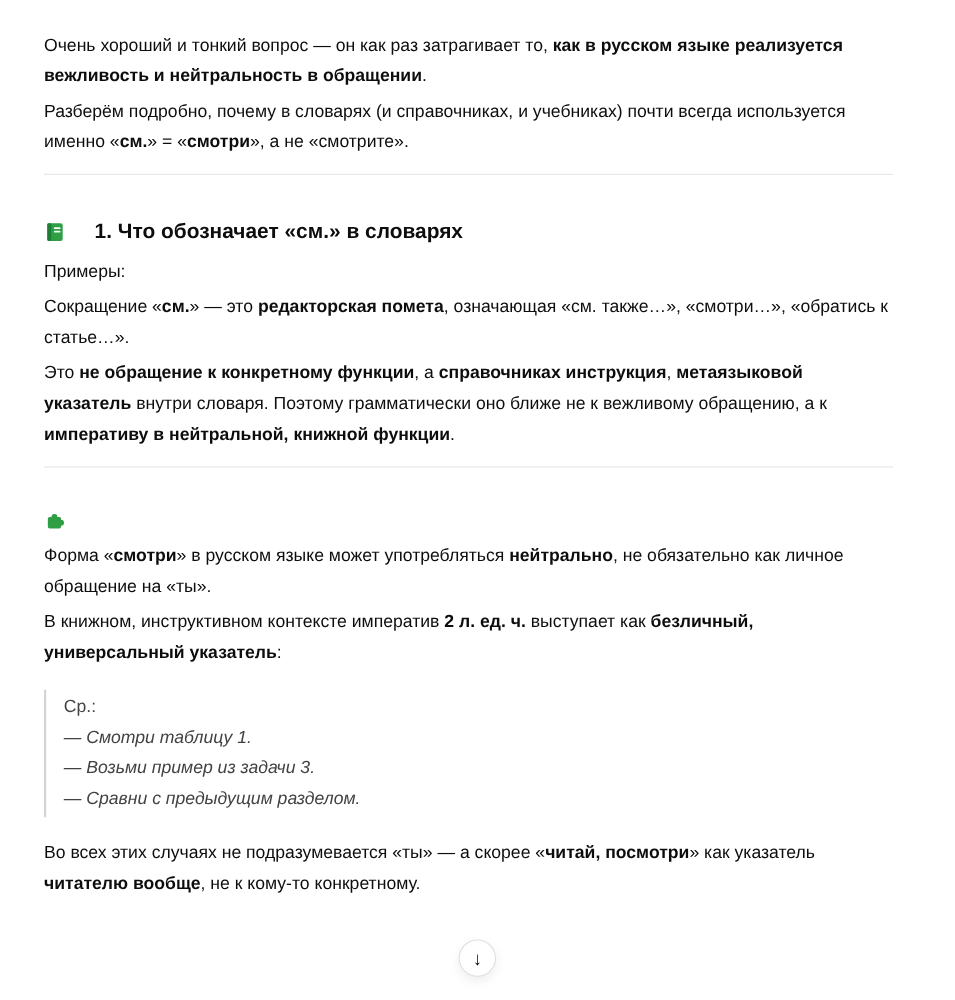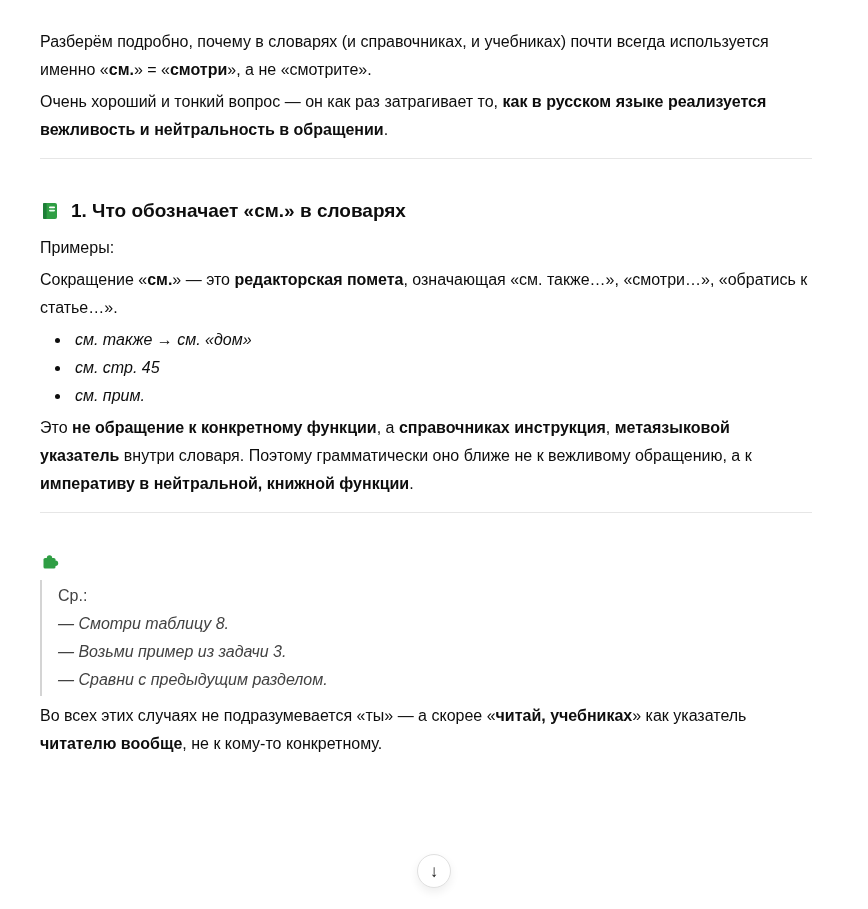--- a/index.html
+++ b/index.html
@@ -30,21 +30,21 @@
     border-top: 1px solid #e6e6e6;
     margin: 14px 0 12px 0;
   }
   h3.section-heading {
     font-size: 19px;
     font-weight: 700;
     line-height: 28px;
     margin: 38px 0 9px 0;
     display: flex;
     align-items: center;
-    gap: 11px;
+    gap: 26px;
   }
   h4.sub-heading {
     font-size: 16px;
     font-weight: 700;
     line-height: 28px;
     margin: 14px 0 0 0;
     display: flex;
     align-items: center;
     gap: 8px;
   }
@@ -58,21 +58,21 @@
     margin: 4px 0;
     padding-left: 31px;
     list-style: disc;
   }
   ul.example-list li {
     margin: 0;
     font-style: italic;
     padding-left: 4px;
   }
   blockquote.quote {
-    margin: 6px 0;
+    margin: 19px 0;
     padding: 2px 0 2px 16px;
     border-left: 2px solid #d4d4d4;
     color: #424242;
   }
   blockquote.quote .quote-label {
     font-style: normal;
   }
   blockquote.quote div {
     font-style: italic;
   }
@@ -95,66 +95,63 @@
     color: #0d0d0d;
     cursor: pointer;
     user-select: none;
   }
 </style>
 </head>
 <body>
 
 <div class="content">
 
+  <p><span>Очень хороший и тонкий вопрос — он как раз затрагивает то, </span><strong>как в русском языке реализуется вежливость и нейтральность в обращении</strong><span>.</span></p>
   <p><span>Разберём подробно, почему в словарях (и справочниках, и учебниках) почти всегда используется именно «</span><strong>см.</strong><span>» = «</span><strong>смотри</strong><span>», а не «смотрите».</span></p>
-  <p><span>Очень хороший и тонкий вопрос — он как раз затрагивает то, </span><strong>как в русском языке реализуется вежливость и нейтральность в обращении</strong><span>.</span></p>
 
   <hr class="divider">
 
   <h3 class="section-heading">
     <span class="icon">
       <svg width="20" height="20" viewBox="0 0 20 20" aria-hidden="true">
         <rect x="3" y="2" width="14" height="16" rx="2" fill="#2f9e44"></rect>
         <rect x="3" y="2" width="3.6" height="16" rx="1" fill="#1e7e38"></rect>
         <rect x="9" y="5.6" width="6" height="1.6" rx="0.8" fill="#ffffff"></rect>
         <rect x="9" y="8.8" width="6" height="1.6" rx="0.8" fill="#eafff2"></rect>
       </svg>
     </span>
     <span>1. Что обозначает «см.» в словарях</span>
   </h3>
 
   <p>Примеры:</p>
   <p><span>Сокращение «</span><strong>см.</strong><span>» — это </span><strong>редакторская помета</strong><span>, означающая «см. также…», «смотри…», «обратись к статье…».</span></p>
 
-  <ul class="example-list">
-      <li>см. также → см. «дом»</li>
-      <li>см. стр. 45</li>
-      <li>см. прим.</li>
-    </ul>
 
   <p><span>Это </span><strong>не обращение к конкретному функции</strong><span>, а </span><strong>справочниках инструкция</strong><span>, </span><strong>метаязыковой указатель</strong><span> внутри словаря. Поэтому грамматически оно ближе не к вежливому обращению, а к </span><strong>императиву в нейтральной, книжной функции</strong><span>.</span></p>
 
   <hr class="divider">
 
   <h3 class="section-heading">
     <span class="icon">
       <svg width="20" height="20" viewBox="0 0 20 20" aria-hidden="true">
         <rect x="3.5" y="7" width="12" height="10.5" rx="1.6" fill="#2f9e44"></rect>
         <circle cx="9.5" cy="7" r="2.7" fill="#2f9e44"></circle>
         <circle cx="15.5" cy="12.2" r="2.7" fill="#2f9e44"></circle>
       </svg>
     </span>
   </h3>
 
 
+  <p><span>Форма «</span><strong>смотри</strong><span>» в русском языке может употребляться </span><strong>нейтрально</strong><span>, не обязательно как личное обращение на «ты».</span></p>
+  <p><span>В книжном, инструктивном контексте императив </span><strong>2 л. ед. ч.</strong><span> выступает как </span><strong>безличный, универсальный указатель</strong><span>:</span></p>
 
   <blockquote class="quote">
     <div class="quote-label">Ср.:</div>
-    <div style="display:contents"><div>— Смотри таблицу 8.</div><div>— Возьми пример из задачи 3.</div><div>— Сравни с предыдущим разделом.</div></div>
+    <div style="display:contents"><div>— Смотри таблицу 1.</div><div>— Возьми пример из задачи 3.</div><div>— Сравни с предыдущим разделом.</div></div>
   </blockquote>
 
-  <p><span>Во всех этих случаях не подразумевается «ты» — а скорее «</span><strong>читай, учебниках</strong><span>» как указатель </span><strong>читателю вообще</strong><span>, не к кому-то конкретному.</span></p>
+  <p><span>Во всех этих случаях не подразумевается «ты» — а скорее «</span><strong>читай, посмотри</strong><span>» как указатель </span><strong>читателю вообще</strong><span>, не к кому-то конкретному.</span></p>
 
 </div>
 
 <div class="scroll-down-btn">
   <span>↓</span>
 </div>
 
 </body></html>

